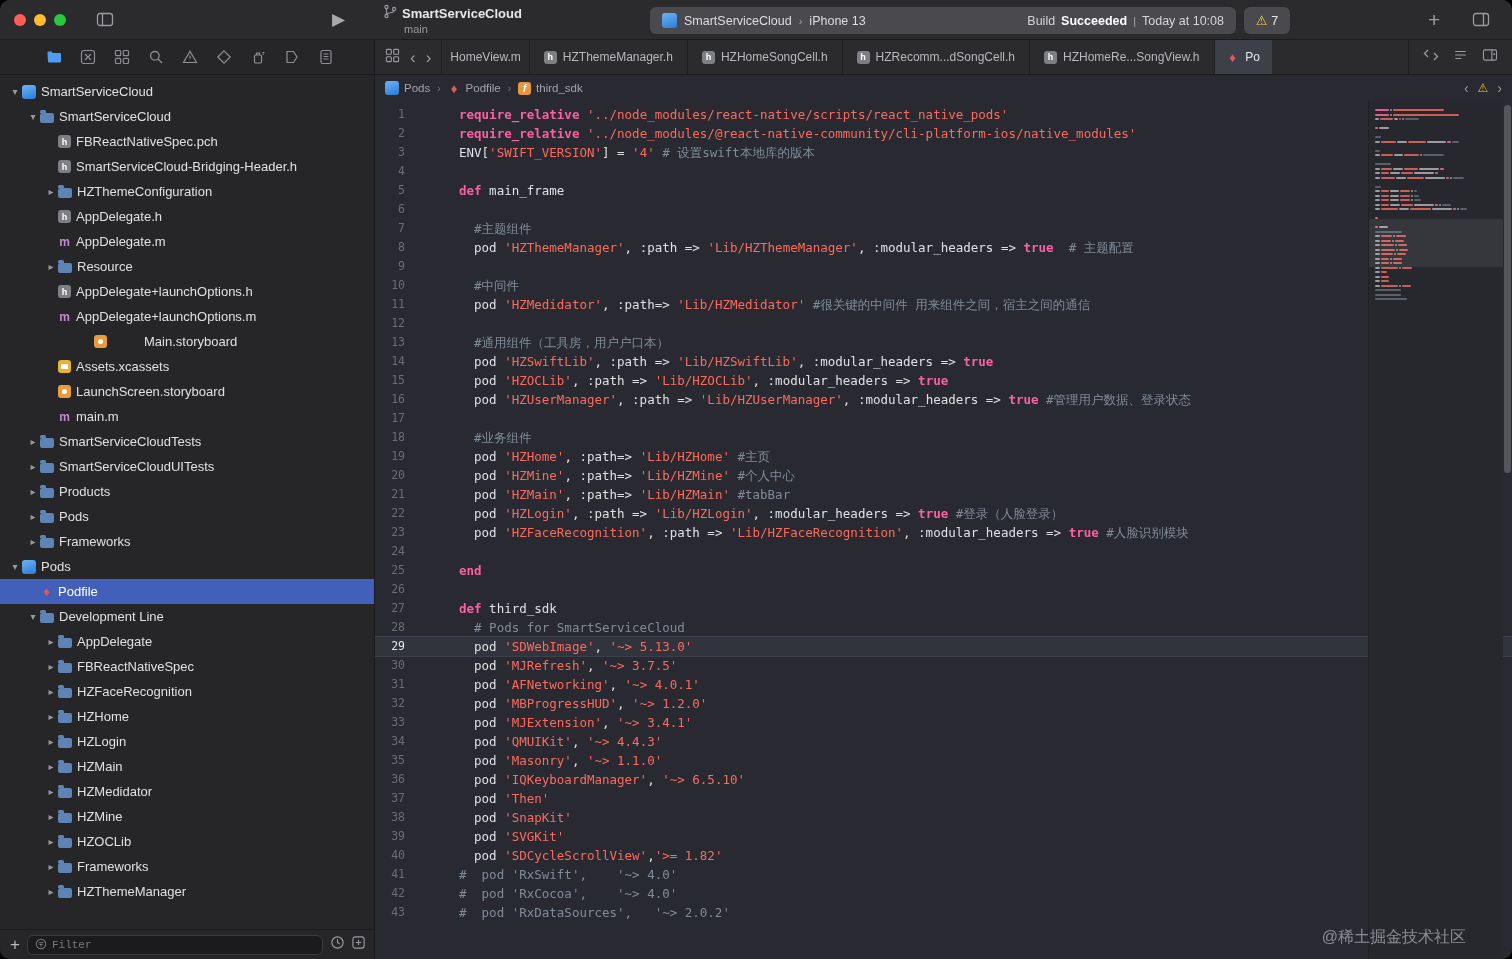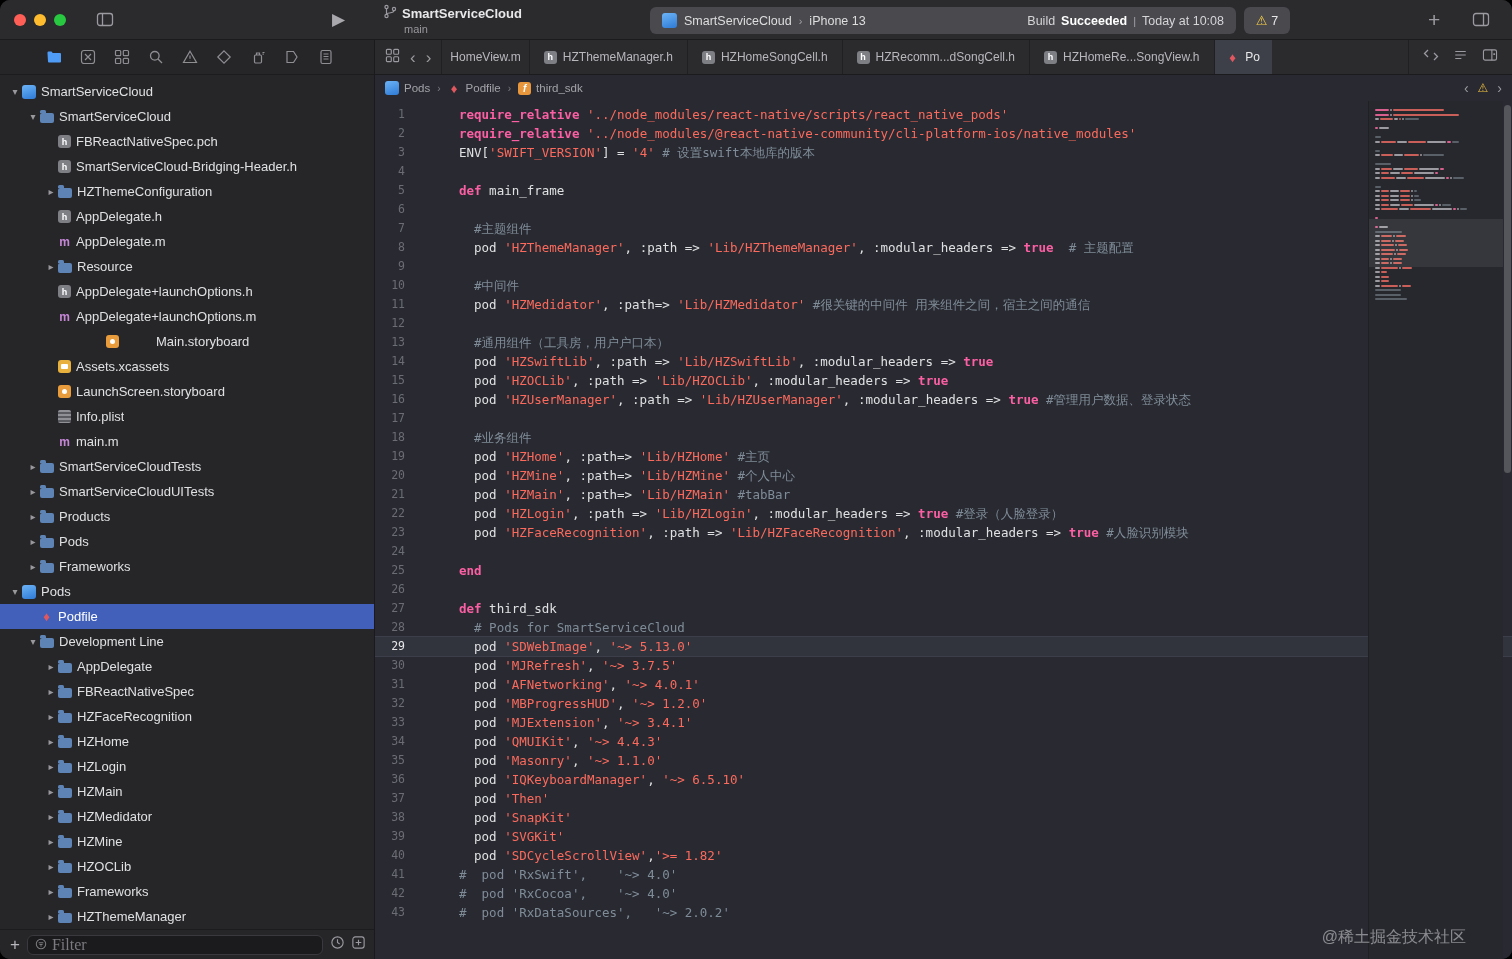--- a/index.html
+++ b/index.html
@@ -60,21 +60,21 @@
   .fic-assets { width:13px; height:13px; border-radius:3px; background:#e8b03c; position:relative; }
   .fic-assets::after { content:""; width:7px; height:5px; border-radius:1px; background:#fff; }
   .fic-plist { width:13px; height:13px; border-radius:2px; background:repeating-linear-gradient(#8f9196 0 2px,#5a5b60 2px 4px); }
   .fic-func { width:13px; height:13px; border-radius:3px; background:#e8973c; color:#fff; font-size:10px; font-style:italic; font-weight:bold; }
 
   
   .filter-bar { height:30px; border-top:1px solid #1c1c1e; display:flex; align-items:center; padding:0 8px 0 10px; gap:7px; }
   .fb-plus { color:#b8b8bd; font-size:17px; font-weight:300; }
   .filter-field { flex:1; height:20px; background:rgba(0,0,0,0.28); border:1px solid #3a3a3e; border-radius:6px; display:flex; align-items:center; gap:5px; padding:0 7px; }
   .filter-field svg { flex:none; }
-  .filter-input { background:transparent; border:none; outline:none; color:#c8c8cc; font-size:16px; width:100%; font-family:Liberation Serif, serif; }
+  .filter-input { background:transparent; border:none; outline:none; color:#c8c8cc; font-size:11px; width:100%; font-family:Liberation Mono, monospace; }
   .filter-input::placeholder { color:#7a7a7f; }
   .fb-right { display:flex; gap:6px; align-items:center; color:#9a9aa0; }
 
   
   .tabbar { height:35px; background:#2b2b2e; border-bottom:1px solid #1b1b1d; display:flex; align-items:stretch; }
   .tb-left { display:flex; align-items:center; gap:10px; padding:0 10px; color:#9a9aa0; }
   .chev { font-size:17px; color:#9a9aa0; line-height:1; }
   .tab { display:flex; align-items:center; justify-content:center; gap:6px; padding:0 14px; border-left:1px solid #202023; font-size:12px; color:#b8b8bd; white-space:nowrap; }
   .tab.first { max-width:92px; overflow:hidden; padding:0 8px; }
   .tab.sel { background:#3d4049; color:#e8e8ea; }
@@ -281,39 +281,34 @@
           <div class="trow" style="padding-left: 44px;">
             <span class="disc"></span>
             <span class="fic fic-h">h</span>
             <span class="tlabel">AppDelegate+launchOptions.h</span>
           </div>
           <div class="trow" style="padding-left: 44px;">
             <span class="disc"></span>
             <span class="fic fic-m">m</span>
             <span class="tlabel">AppDelegate+launchOptions.m</span>
           </div>
-          <div class="trow" style="padding-left: 60px; gap: 32px;">
+          <div class="trow" style="padding-left: 48px; gap: 32px;">
             <span class="disc"></span>
             <span class="fic fic-storyboard"></span>
             <span class="tlabel">Main.storyboard</span>
           </div>
           <div class="trow" style="padding-left: 44px;">
             <span class="disc"></span>
             <span class="fic fic-assets"></span>
             <span class="tlabel">Assets.xcassets</span>
           </div>
           <div class="trow" style="padding-left: 44px;">
             <span class="disc"></span>
             <span class="fic fic-storyboard"></span>
             <span class="tlabel">LaunchScreen.storyboard</span>
-          </div>
-          <div class="trow" style="padding-left: 44px;">
-            <span class="disc"></span>
-            <span class="fic fic-plist"></span>
-            <span class="tlabel">Info.plist</span>
           </div>
           <div class="trow" style="padding-left: 44px;">
             <span class="disc"></span>
             <span class="fic fic-m">m</span>
             <span class="tlabel">main.m</span>
           </div>
           <div class="trow" style="padding-left: 26px;">
             <span class="disc">▸</span>
             <span class="fic fic-folder"></span>
             <span class="tlabel">SmartServiceCloudTests</span>

